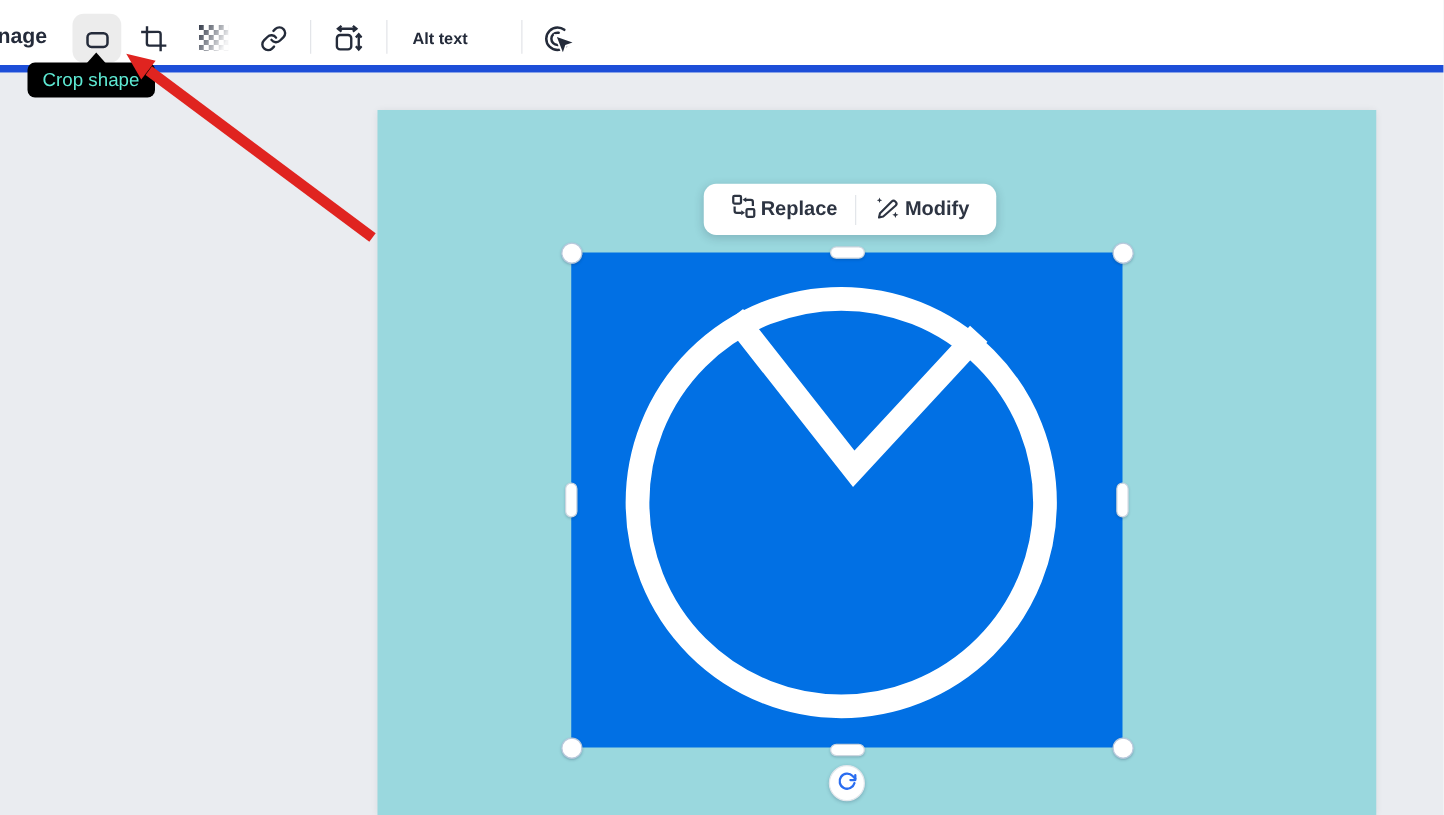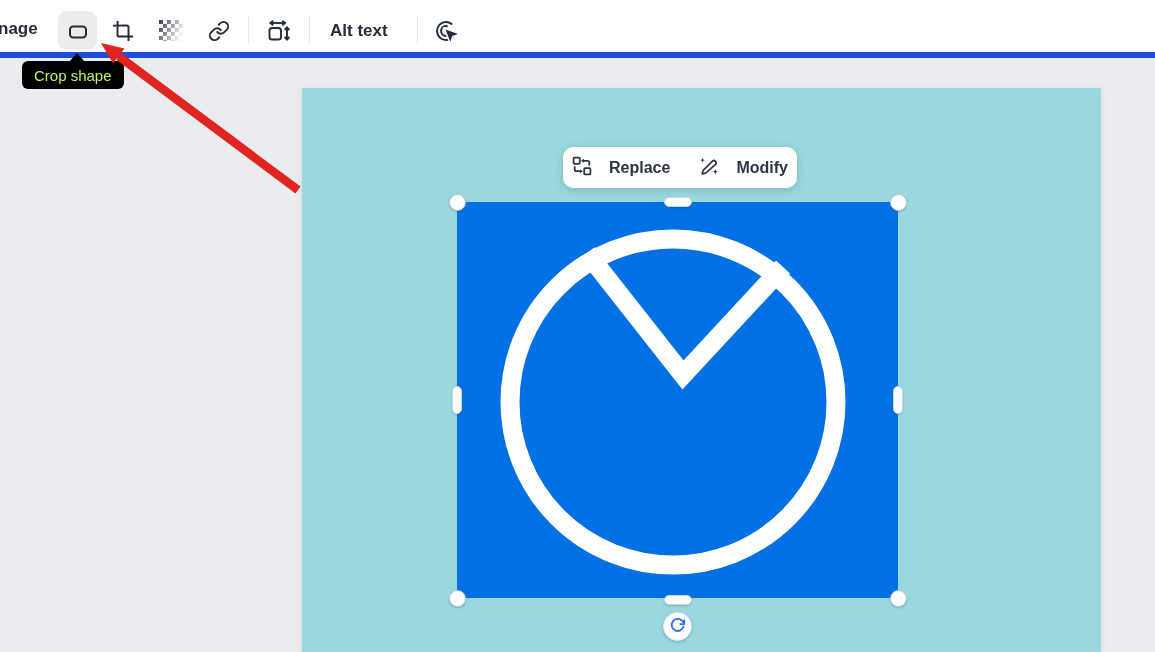--- a/index.html
+++ b/index.html
@@ -20,28 +20,28 @@
     font-size:17px; font-weight:bold; color:var(--toolbar-text,#242b3a); cursor:pointer;
   }
   .tb-btn {
     position:absolute; top:11px; width:39px; height:39px; border:none; background:transparent;
     border-radius:9px; display:flex; align-items:center; justify-content:center; cursor:pointer;
   }
   .tb-btn.active { background:#ececec; }
   .tb-btn svg { display:block; }
   .tb-text-btn {
     position:absolute; top:11px; height:39px; border:none; background:transparent;
-    font-family:"Liberation Sans", sans-serif; font-size:17px; font-weight:bold;
+    font-family:"Liberation Sans", sans-serif; font-size:13px; font-weight:bold;
     color:var(--toolbar-text,#242b3a); cursor:pointer; padding:0 8px;text-align:center;
   }
   .tb-divider { position:absolute; top:16px; width:1px; height:27px; background:#e3e5e9; }
   
   .tooltip {
-    position:absolute; left:22px; top:61px; height:28px; padding:0 12px;
-    background:var(--tooltip-bg,#000); color:#bef264; font-size:15px;
+    position:absolute; left:22px; top:50px; height:28px; padding:0 12px;
+    background:var(--tooltip-bg,#000); color:#5eead4; font-size:15px;
     border-radius:6px; display:flex; align-items:center; z-index:6; white-space:nowrap;
   }
   .tooltip-caret {
     position:absolute; top:-8px; left:47px; width:0; height:0;
     border-left:8px solid transparent; border-right:8px solid transparent;
     border-bottom:9px solid var(--tooltip-bg,#000);
   }
   
   .red-arrow { position:absolute; left:85px; top:33px; z-index:7; pointer-events:none; }
   
@@ -67,21 +67,21 @@
     position:absolute; width:10px; height:28px; border-radius:6px;
     background:#fff; border:1px solid #ccd6e0; box-shadow:0 1px 2px rgba(20,40,70,0.22); cursor:ew-resize;
   }
   
   .float-bar {
     position:absolute; left:261px; top:59px; width:234px; height:41px;
     background:#fff; border-radius:10px; box-shadow:0 2px 8px rgba(30,40,60,0.20);
     display:flex; align-items:center; justify-content:center; z-index:3;
   }
   .float-btn {
-    border:none; background:transparent; display:flex; align-items:center; gap:17px;
+    border:none; background:transparent; display:flex; align-items:center; gap:4px;
     font-family:"Liberation Sans", sans-serif; font-size:16px; font-weight:bold;
     color:#2d3442; cursor:pointer; padding:0 14px; height:100%;
   }
   .float-divider { width:1px; height:24px; background:#e3e6ea; }
   
   .rotate-handle {
     position:absolute; left:361px; top:524px; width:29px; height:29px; border-radius:50%;
     background:#fff; border:1px solid #e2e7ec; box-shadow:0 1px 3px rgba(20,40,70,0.25);
     display:flex; align-items:center; justify-content:center; cursor:grab; z-index:3; padding:0;
   }

